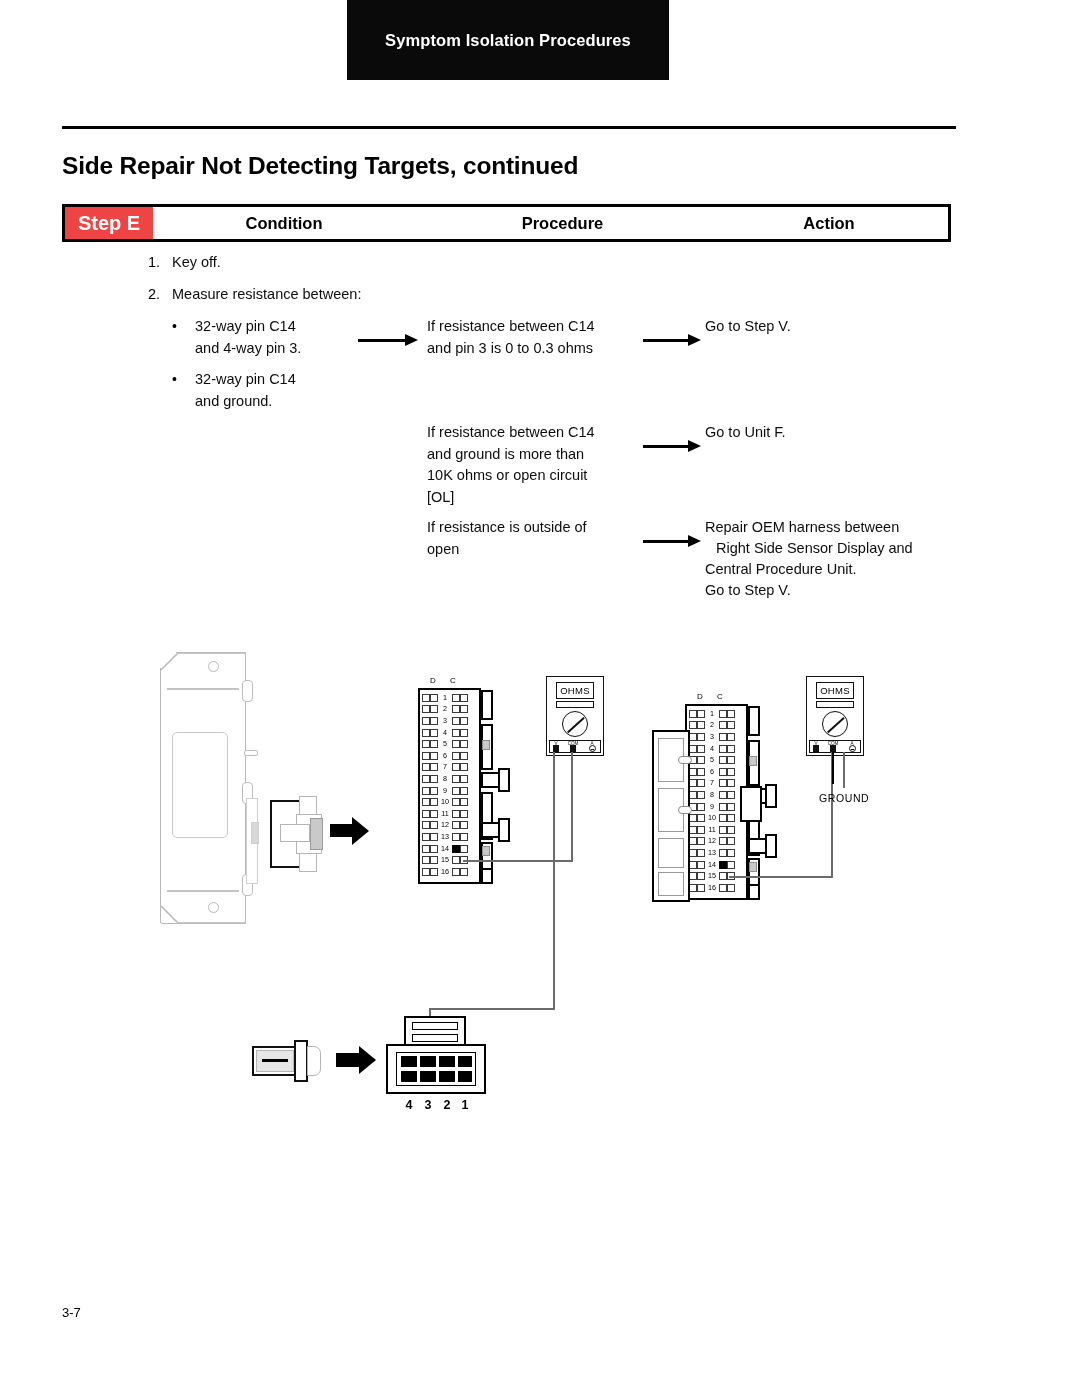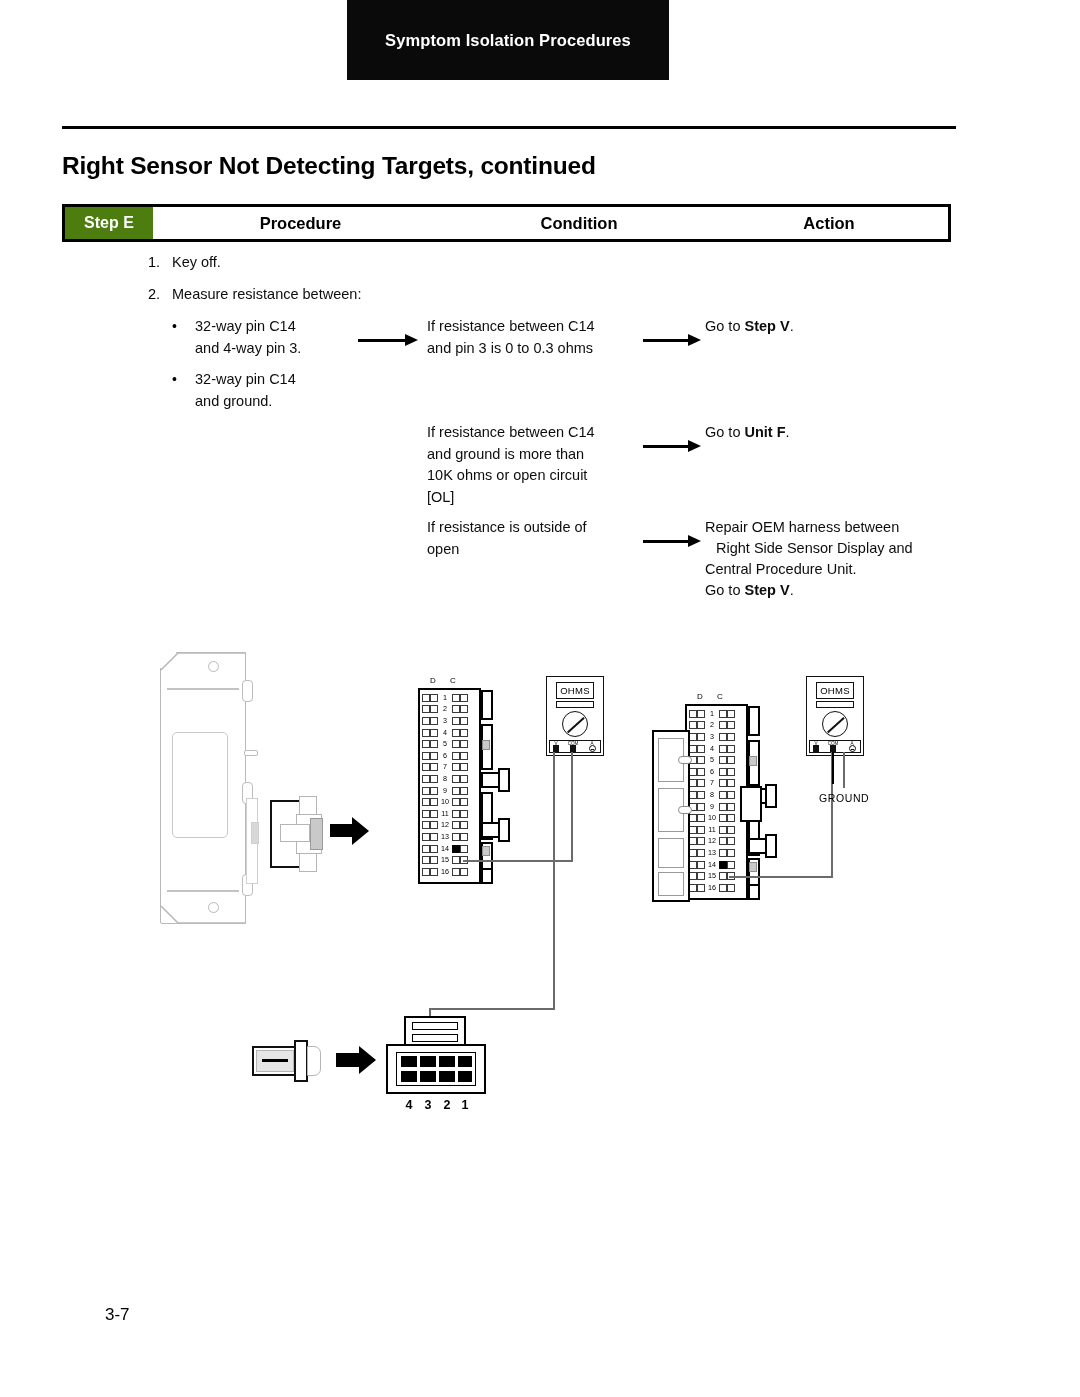--- a/index.html
+++ b/index.html
@@ -50,23 +50,23 @@
   
   .tbl-head {
     position: absolute;
     left: 62px; top: 204px; width: 889px; height: 38px;
     border: 3px solid #000;
     background: #fff;
     display: flex;
   }
   .th-step {
     width: 88px;
-    background: #4d7c0f;
+    background: #ef4444;
     color: #fff;
-    font-size: 16px;
+    font-size: 20px;
     font-weight: bold;
     display: flex; align-items: center; justify-content: center;
   }
   .th-cell {
     font-size: 16.5px;
     font-weight: bold;
     display: flex; align-items: center;
   }
   .th-proc { width: 295px; justify-content: center; }
   .th-cond { width: 262px; justify-content: center; }
@@ -75,21 +75,21 @@
   
   .txt {
     position: absolute;
     font-size: 14.5px;
     line-height: 21.5px;
     color: #0d0d0d;
     white-space: pre-line;
   }
   .num { position: absolute; font-size: 14.5px; line-height: 21.5px; }
   .bullet { position: absolute; font-size: 14px; line-height: 21.5px; }
-  b { font-weight: bold; }
+  b { font-weight: normal; }
 
   
   .arrow {
     position: absolute;
     height: 12px;
   }
   .arrow .shaft {
     position: absolute;
     left: 0; top: 5px;
     height: 2.5px;
@@ -291,39 +291,38 @@
   .c4-top { position: absolute; border: 2.2px solid #000; background: #fff; }
   .c4-slot { position: absolute; border: 1.8px solid #000; background: #fff; }
 
   
   .bp { position: absolute; }
 
   
   .folio {
     position: absolute;
     left: 62px; top: 1305px;
-    font-size: 17px;
-    margin-left: 43px;
+    font-size: 13px;
   }
 </style>
 </head>
 <body>
 
 <div class="banner">
   <div class="banner-text">Symptom Isolation Procedures</div>
 </div>
 
 <div class="top-rule"></div>
 
-<div class="page-title">Right Sensor Not Detecting Targets, continued</div>
+<div class="page-title">Side Repair Not Detecting Targets, continued</div>
 
 <div class="tbl-head">
   <div class="th-step">Step E</div>
+  <div class="th-cell th-cond">Condition</div>
   <div class="th-cell th-proc">Procedure</div>
-  <div class="th-cell th-cond">Condition</div>
   <div class="th-cell th-act">Action</div>
 </div>
 
 <div class="num" style="left:148px; top:252px;">1.</div>
 <div class="txt" style="left:172px; top:252px;">Key off.</div>
 
 <div class="num" style="left:148px; top:284px;">2.</div>
 <div class="txt" style="left:172px; top:284px;">Measure resistance between:</div>
 
 <div class="bullet" style="left:172px; top:316px;">•</div>

